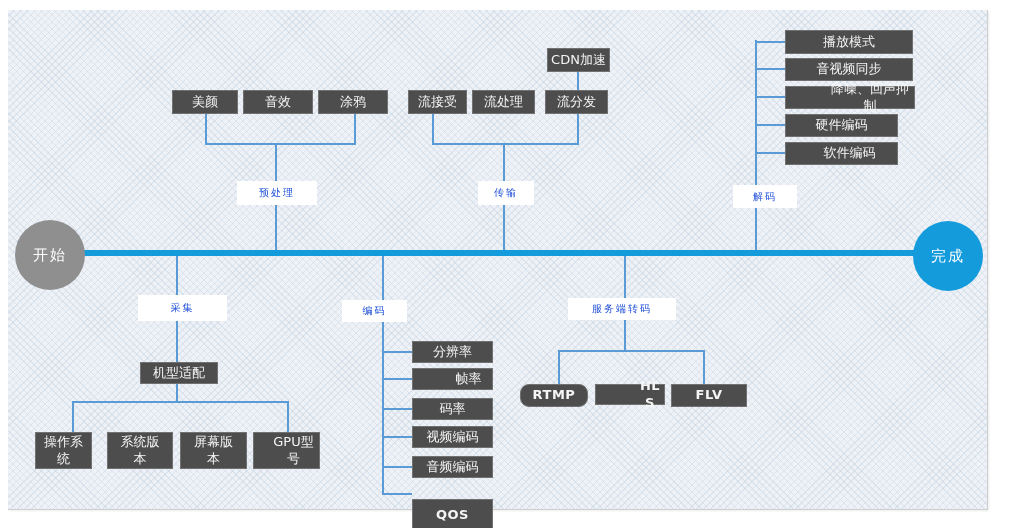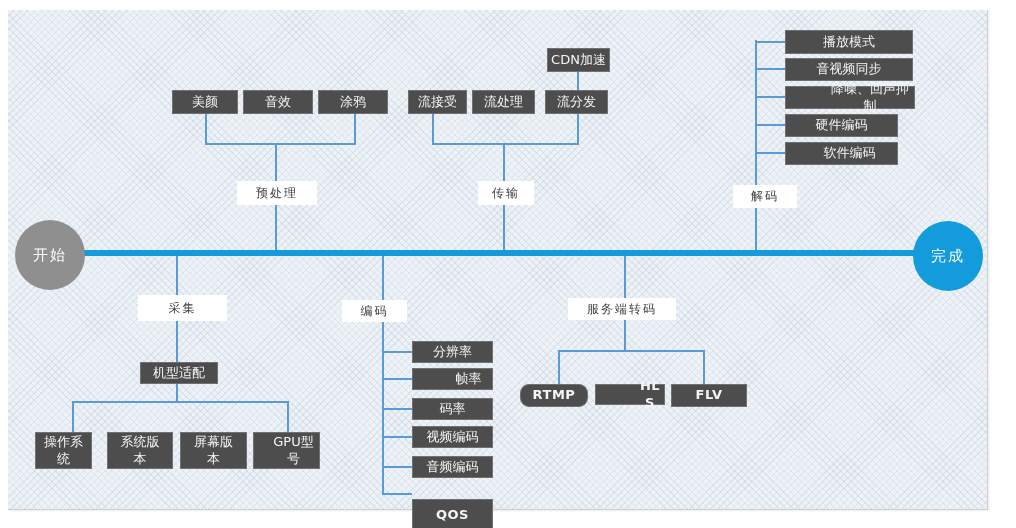--- a/index.html
+++ b/index.html
@@ -36,22 +36,22 @@
   .box {
     position: absolute; background: #4d4d4d; border: 1px solid #717171;
     color: #f5f5f5; font-size: 13px; text-align: center;
     display: flex; align-items: center; justify-content: center;
     line-height: 1.25; z-index: 1; word-break: break-all;
   }
   .box.bold { font-weight: bold; letter-spacing: 0.5px; }
   .box.wrap { padding: 0 8px; }
   
   .lbl {
-    position: absolute; background: #ffffff; color: #404040;
-    font-size: 12px; letter-spacing: 2px; text-align: center;
+    position: absolute; background: #ffffff; color: #1d4ed8;
+    font-size: 10px; letter-spacing: 2px; text-align: center;
     display: flex; align-items: center; justify-content: center; z-index: 1;
   }
 </style>
 </head>
 <body>
 
 <div class="page">
   <div class="canvas"></div>
 
   <div class="mainline" style="left:50px; top:250px; width:898px; height:6px;"></div>

